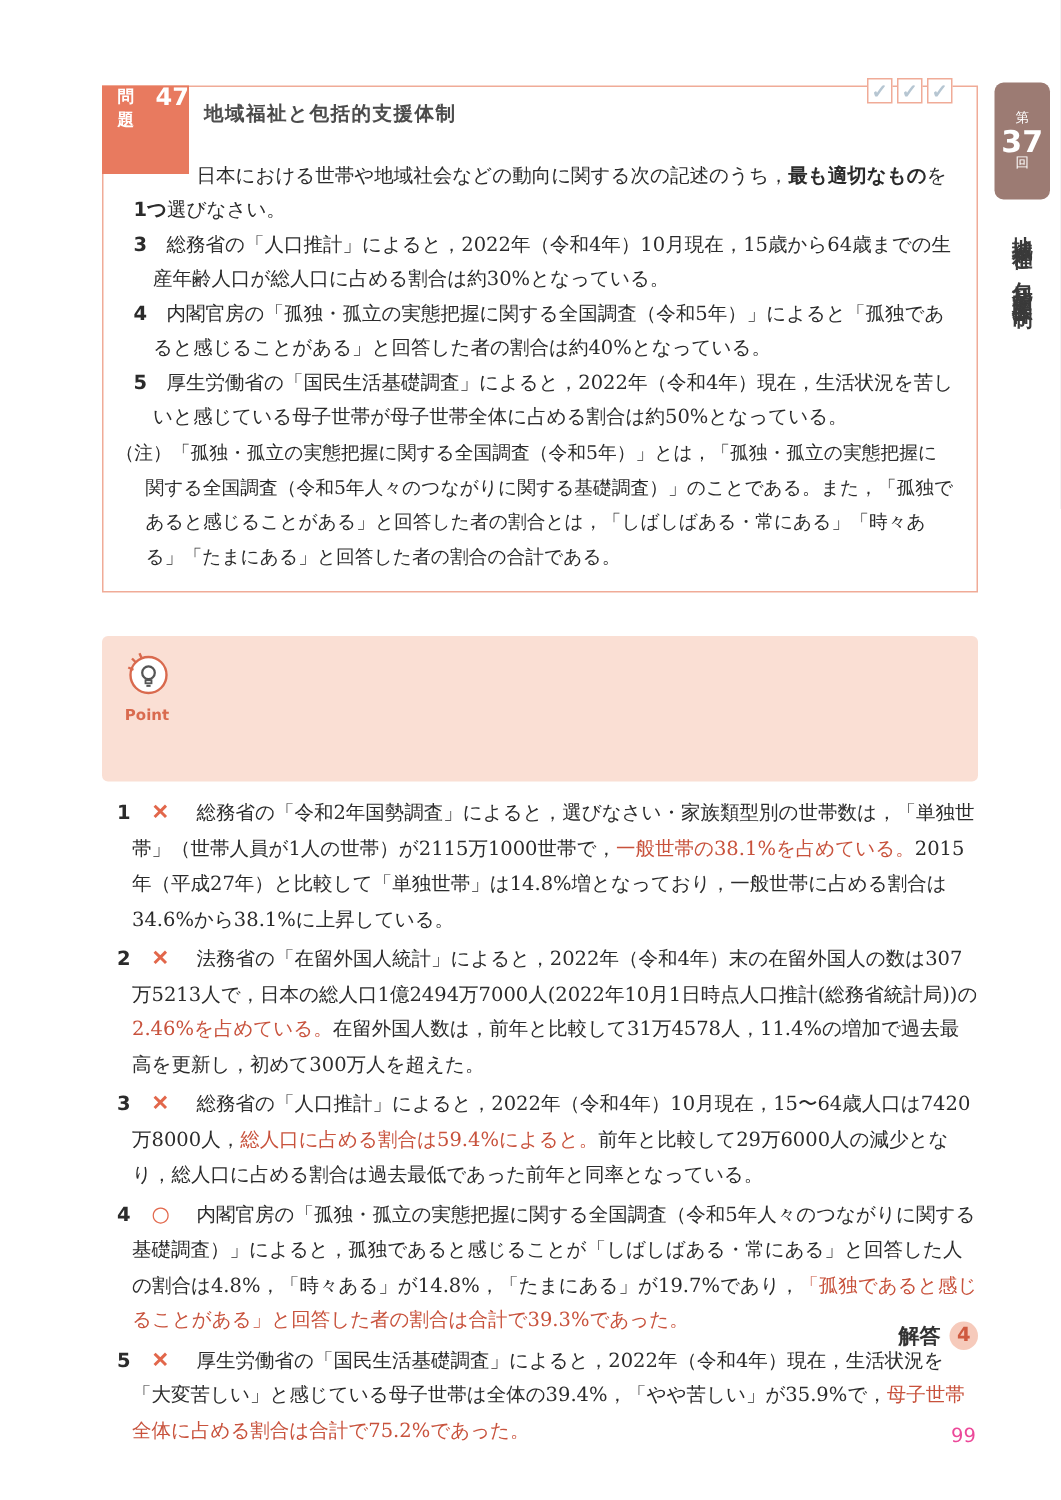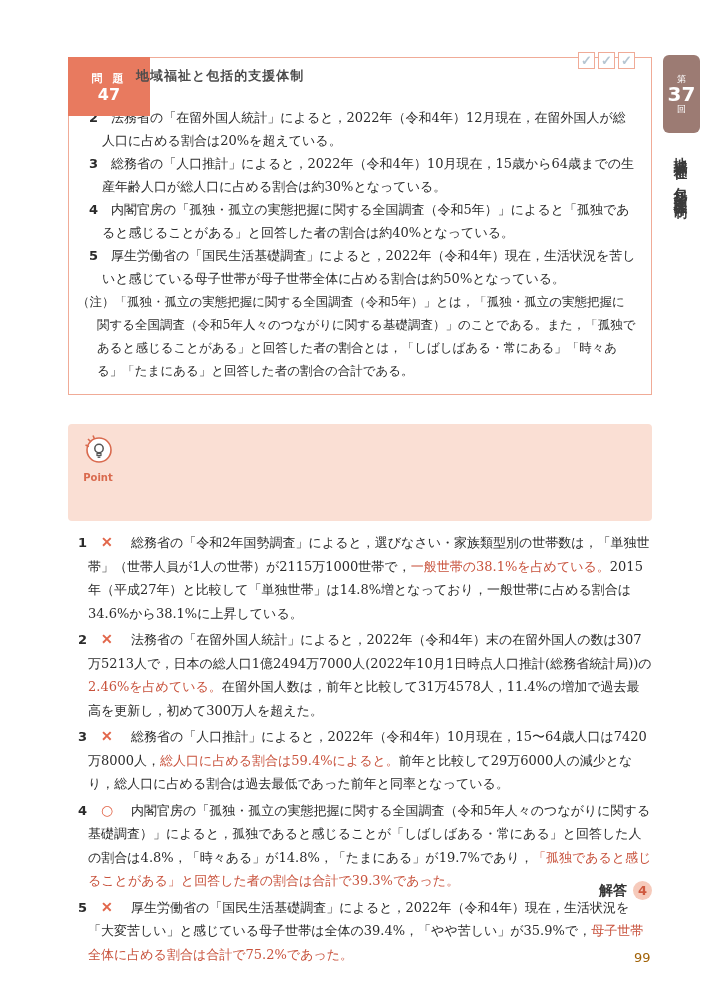--- a/index.html
+++ b/index.html
@@ -10,23 +10,23 @@
     color:#2b2b2b; overflow:hidden; margin:0 auto;
   }
   .sans { font-family:"DejaVu Sans","Liberation Sans",sans-serif; }
 
   
   .qbox {
     position:absolute; left:68px; top:57px; width:584px;
     border:1px solid #f0ab97; background:#fff; padding:6px 0 12px 0;
   }
   .qbadge {
-    position:absolute; left:-1px; top:-1px; width:82px; height:59px;
+    position:absolute; left:-1px; top:-1px; width:58px; height:59px;
     background:#e87a5f; color:#fff; text-align:center;
-    display:flex; flex-direction:column; justify-content:center; gap:1px;
+    display:flex; flex-direction:row; justify-content:center; gap:1px;
   }
   .qbadge .lbl { font-size:11px; letter-spacing:3px; font-weight:bold; }
   .qbadge .num { font-size:16px; font-weight:bold; line-height:1; }
   .qtitle {
     position:absolute; left:67px; top:9px; font-size:13px; color:#4c4c4c;
     font-weight:bold; letter-spacing:1px;
   }
   .checkboxes {
     position:absolute; right:16px; top:-6px; display:flex; gap:3px;
   }
@@ -97,21 +97,21 @@
   .side-badge .sb-top, .side-badge .sb-bottom { font-size:9px; line-height:11px; }
   .side-badge .sb-num { font-size:20px; font-weight:bold; line-height:19px; }
   .side-title {
     position:absolute; left:672px; top:146px;
     writing-mode:vertical-rl; text-orientation:upright;
     font-family:"DejaVu Sans","Liberation Sans",sans-serif;
     font-size:13.5px; font-weight:bold; color:#3a3a3a; letter-spacing:3px;
   }
 
   .page-number {
-    position:absolute; left:634px; top:950px; font-size:13px; color:#a16207;
+    position:absolute; left:634px; top:950px; font-size:13px; color:#ec4899;
     font-family:"DejaVu Sans","Liberation Sans",sans-serif;
   }
 </style>
 </head>
 <body>
 
 <div class="page">
 
   <div class="qbox">
     <div class="qbadge">
@@ -129,24 +129,24 @@
         <div class="checkbox">
           <span>✓</span>
         </div>
 
         <div class="checkbox">
           <span>✓</span>
         </div>
       </div>
 
     <div class="qcontent">
+      <p class="q-intro"><span>日本における世帯や地域社会などの動向に関する次の記述のうち，</span><span class="b">最も適切なもの</span><span>を</span><span class="b">1つ</span><span>選びなさい。</span></p>
       <div>
 
 
-          <p class="q-opt"><span class="onum">2</span><span>法務省の「在留外国人統計」によると，2022年（令和4年）12月現在，在留外国人が総人口に占める割合は20%を超えている。</span></p>
 
           <p class="q-opt"><span class="onum">3</span><span>総務省の「人口推計」によると，2022年（令和4年）10月現在，15歳から64歳までの生産年齢人口が総人口に占める割合は約30%となっている。</span></p>
 
           <p class="q-opt"><span class="onum">4</span><span>内閣官房の「孤独・孤立の実態把握に関する全国調査（令和5年）」によると「孤独であると感じることがある」と回答した者の割合は約40%となっている。</span></p>
 
           <p class="q-opt"><span class="onum">5</span><span>厚生労働省の「国民生活基礎調査」によると，2022年（令和4年）現在，生活状況を苦しいと感じている母子世帯が母子世帯全体に占める割合は約50%となっている。</span></p>
         </div>
       <p class="q-note"><span class="nlabel">（注）</span><span>「孤独・孤立の実態把握に関する全国調査（令和5年）」とは，「孤独・孤立の実態把握に関する全国調査（令和5年人々のつながりに関する基礎調査）」のことである。また，「孤独であると感じることがある」と回答した者の割合とは，「しばしばある・常にある」「時々ある」「たまにある」と回答した者の割合の合計である。</span></p>
     </div>
   </div>

